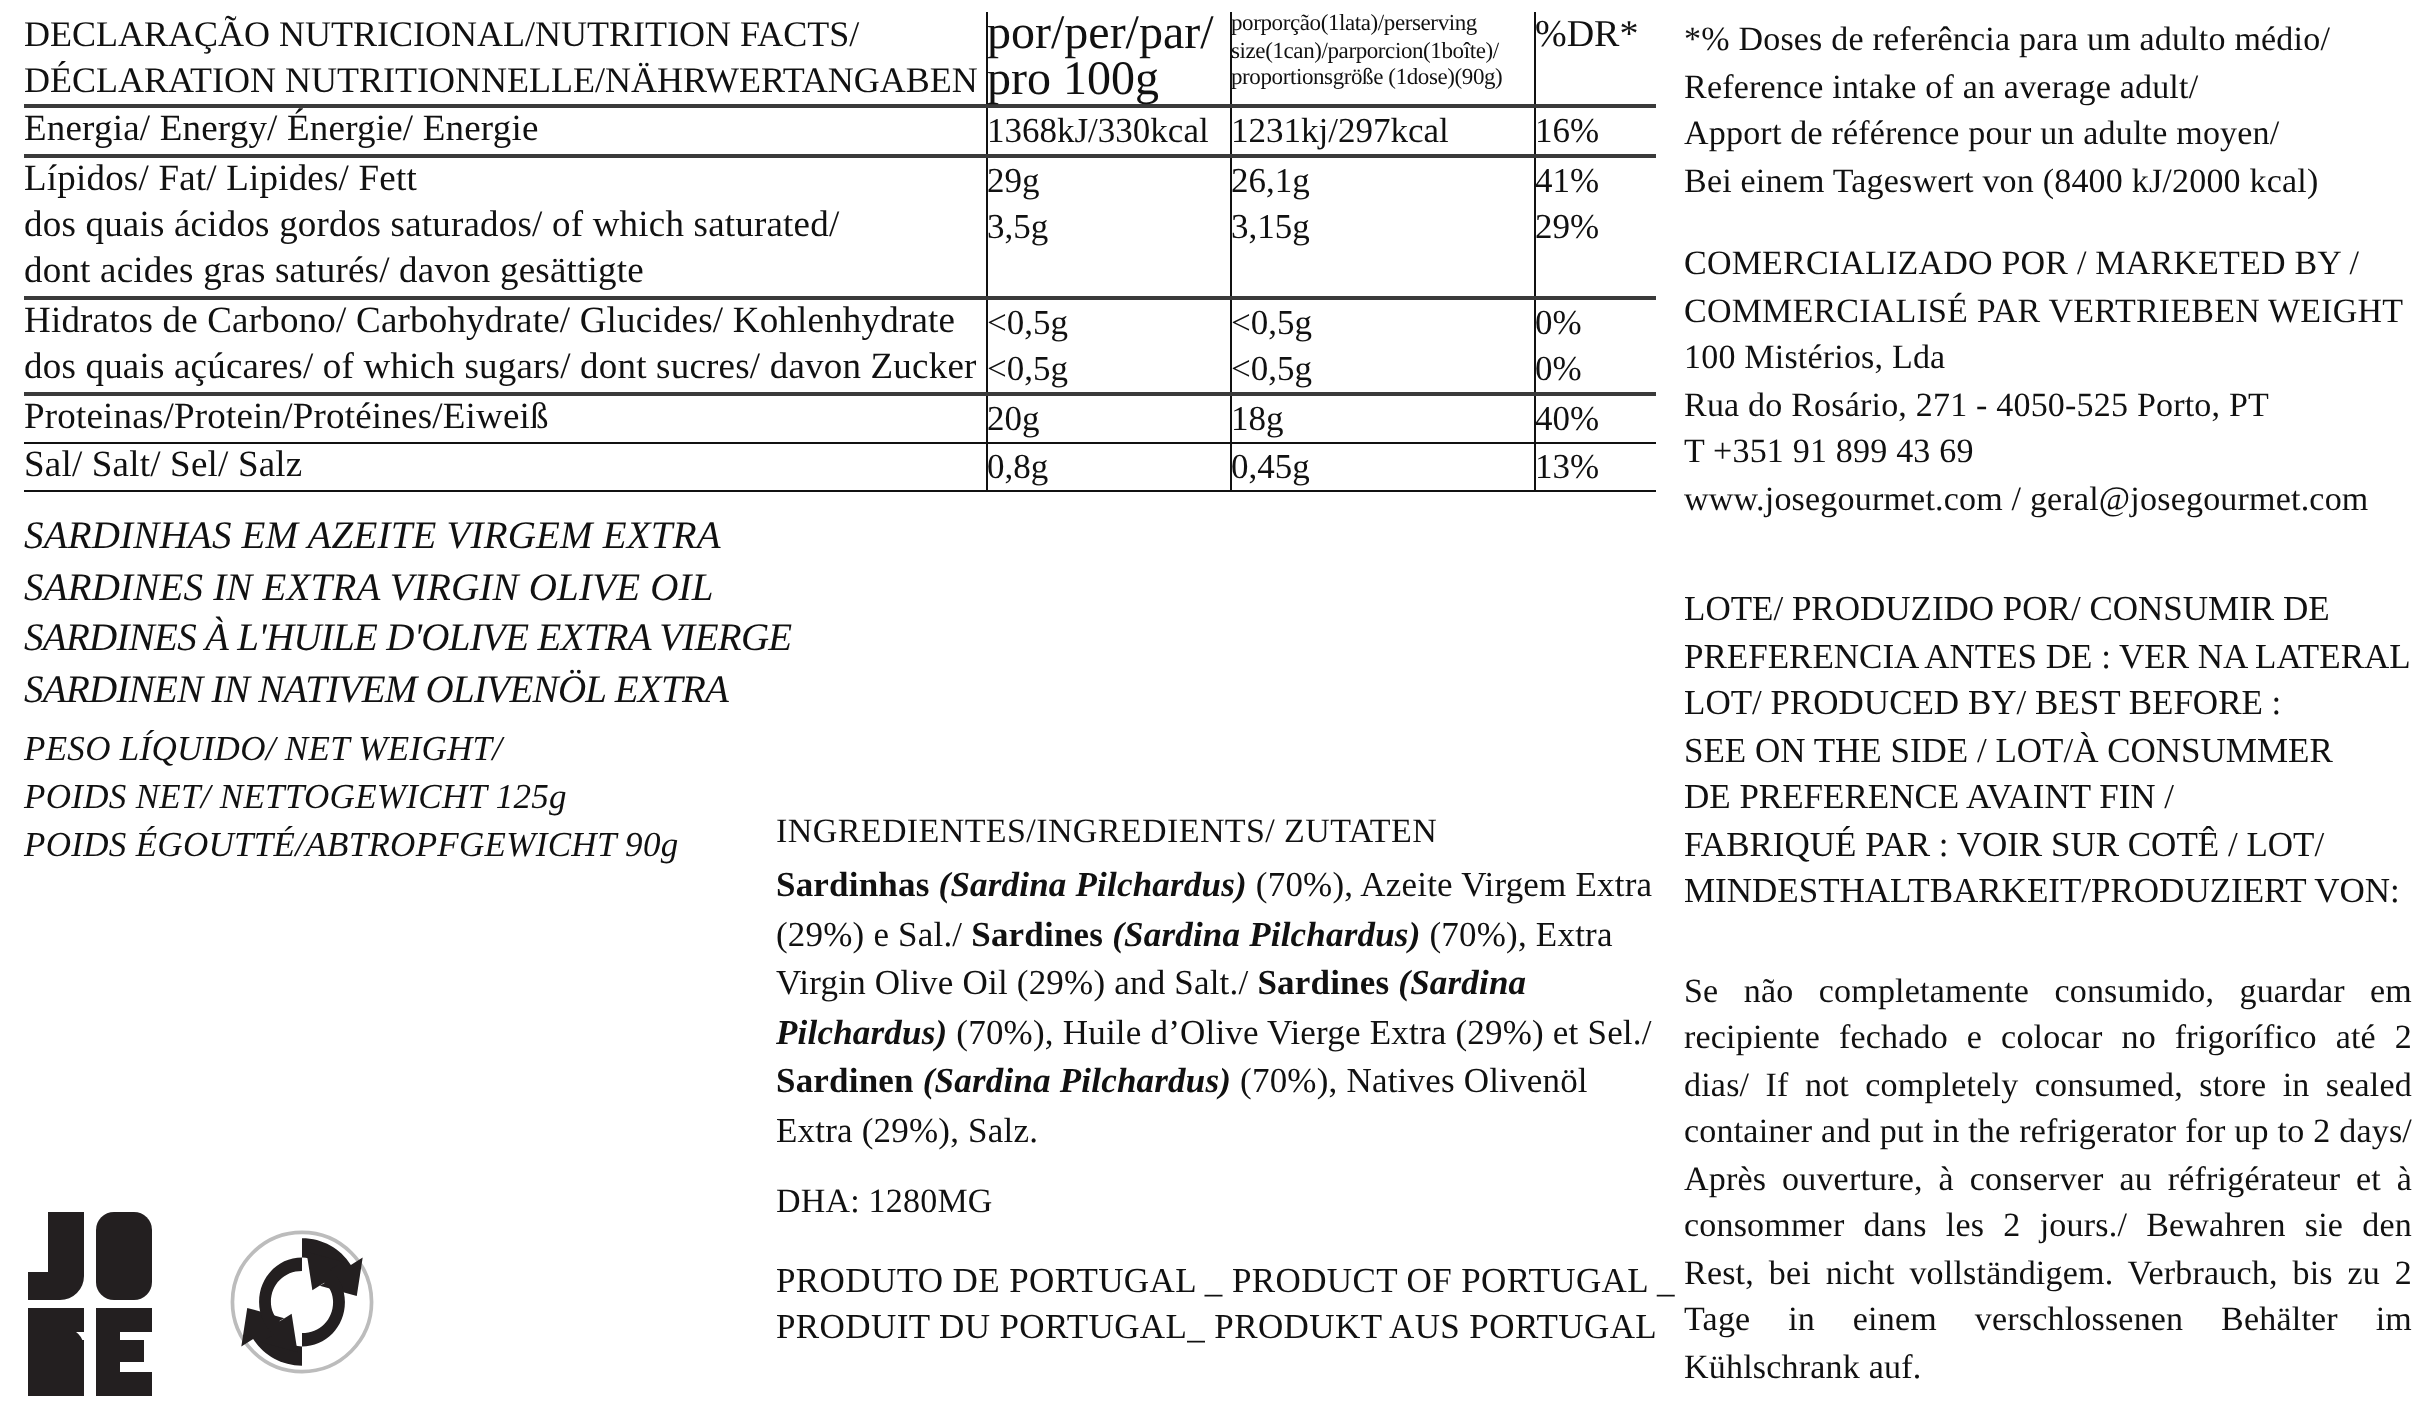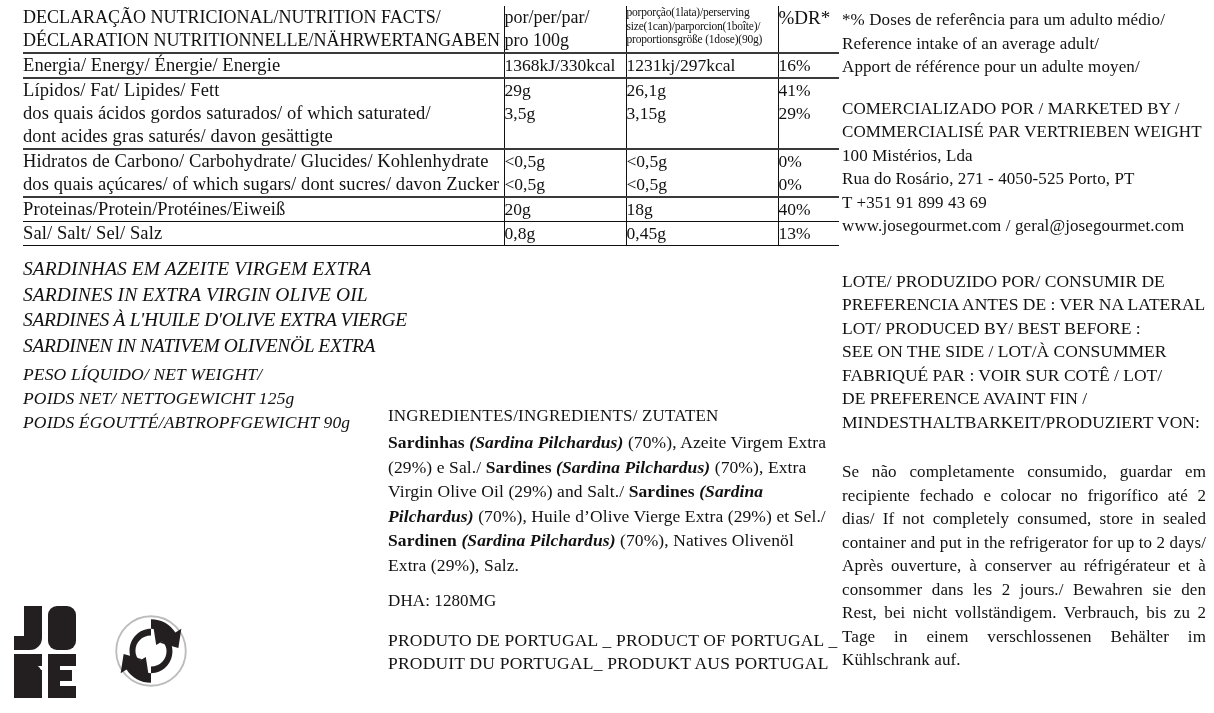--- a/index.html
+++ b/index.html
@@ -19,21 +19,21 @@
 
   #page {
     position: relative;
     width: 1214px;
     height: 713px;
   }
 
   
   .main-col {
     position: absolute;
-    left: 23px;
+    left: 12px;
     top: 6px;
     width: 816px;
   }
 
   
   table.nutri {
     width: 816px;
     border-collapse: collapse;
     table-layout: fixed;
   }
@@ -59,21 +59,21 @@
     font-size: 17.5px;
     line-height: 23px;
     padding: 7px 6px 7px 8px;
   }
   .hdr-lbl {
     font-size: 18px;
     line-height: 23px;
     padding: 6px 8px 8px 6px;
   }
   .hdr-val {
-    font-size: 18px;
+    font-size: 24px;
     line-height: 23px;
     padding: 6px 6px 8px 8px;
   }
   .hdr-small {
     font-size: 11.5px;
     line-height: 13.5px;
     padding: 7px 4px 6px 6px;
     letter-spacing: -0.2px;
   }
   .hdr-dr {
@@ -342,37 +342,38 @@
       <div>PRODUIT DU PORTUGAL_ PRODUKT AUS PORTUGAL</div>
     </div>
   </div>
 
   <div class="right-col">
 
     <div class="ref-intake">
       <div class="nowrapline">*% Doses de referência para um adulto médio/</div>
       <div class="nowrapline">Reference intake of an average adult/</div>
       <div class="nowrapline">Apport de référence pour un adulte moyen/</div>
+      <div class="nowrapline">Bei einem Tageswert von (8400 kJ/2000 kcal)</div>
     </div>
 
     <div class="market">
       <div class="nowrapline">COMERCIALIZADO POR  / MARKETED BY /</div>
       <div class="nowrapline">COMMERCIALISÉ PAR VERTRIEBEN WEIGHT</div>
       <div class="nowrapline">100 Mistérios, Lda</div>
       <div class="nowrapline">Rua do Rosário, 271 - 4050-525 Porto, PT</div>
       <div class="nowrapline">T +351 91 899 43 69</div>
       <div class="nowrapline">www.josegourmet.com / geral@josegourmet.com</div>
     </div>
 
     <div class="lot">
       <div class="nowrapline">LOTE/ PRODUZIDO POR/ CONSUMIR DE</div>
       <div class="nowrapline">PREFERENCIA ANTES DE : VER NA LATERAL</div>
       <div class="nowrapline">LOT/ PRODUCED BY/ BEST BEFORE :</div>
       <div class="nowrapline">SEE ON THE SIDE /  LOT/À CONSUMMER</div>
+      <div class="nowrapline">DE PREFERENCE AVAINT FIN /</div>
       <div class="nowrapline">FABRIQUÉ PAR : VOIR SUR COTÊ / LOT/</div>
-      <div class="nowrapline">DE PREFERENCE AVAINT FIN /</div>
       <div class="nowrapline">MINDESTHALTBARKEIT/PRODUZIERT VON:</div>
     </div>
 
     <div class="storage">Se não completamente consumido, guardar em recipiente fechado e colocar no frigorífico até 2 dias/ If not completely consumed, store in sealed container and put in the refrigerator for up to 2 days/ Après ouverture, à conserver au réfrigérateur et à consommer dans les 2 jours./ Bewahren sie den Rest, bei nicht vollständigem. Verbrauch, bis zu 2 Tage in einem verschlossenen Behälter im Kühlschrank auf.</div>
   </div>
 
 </div>
 
 </body></html>

